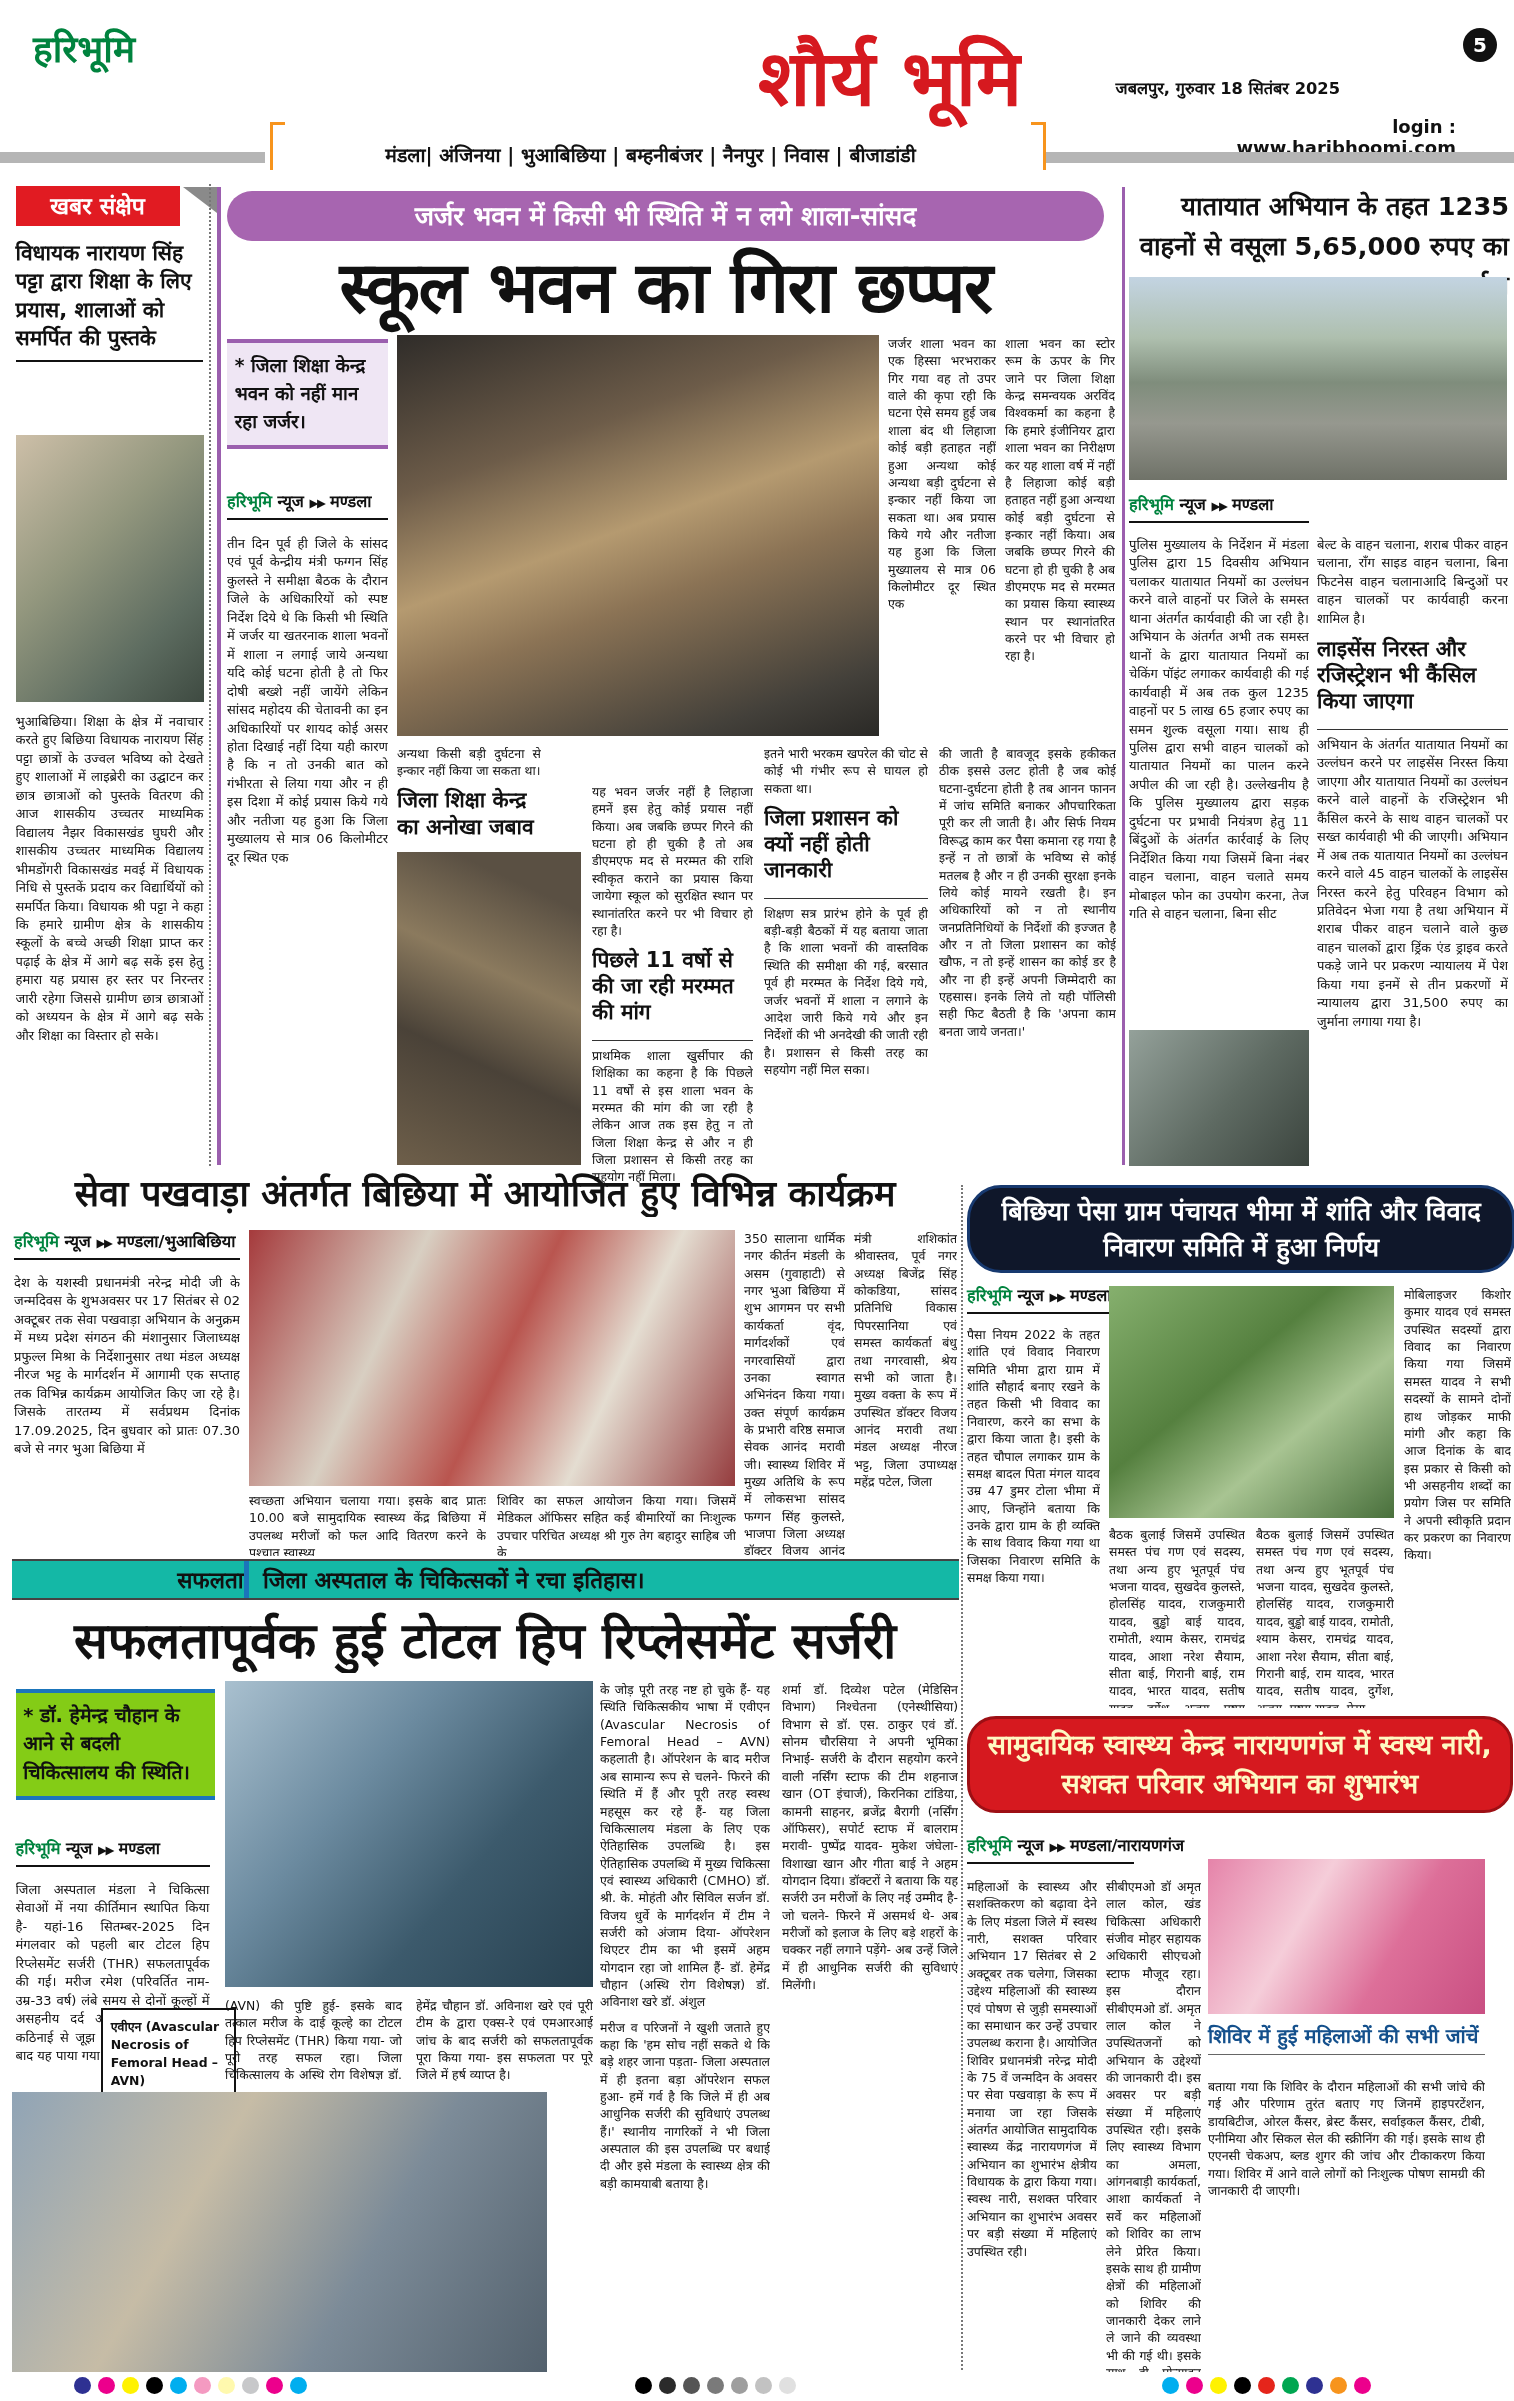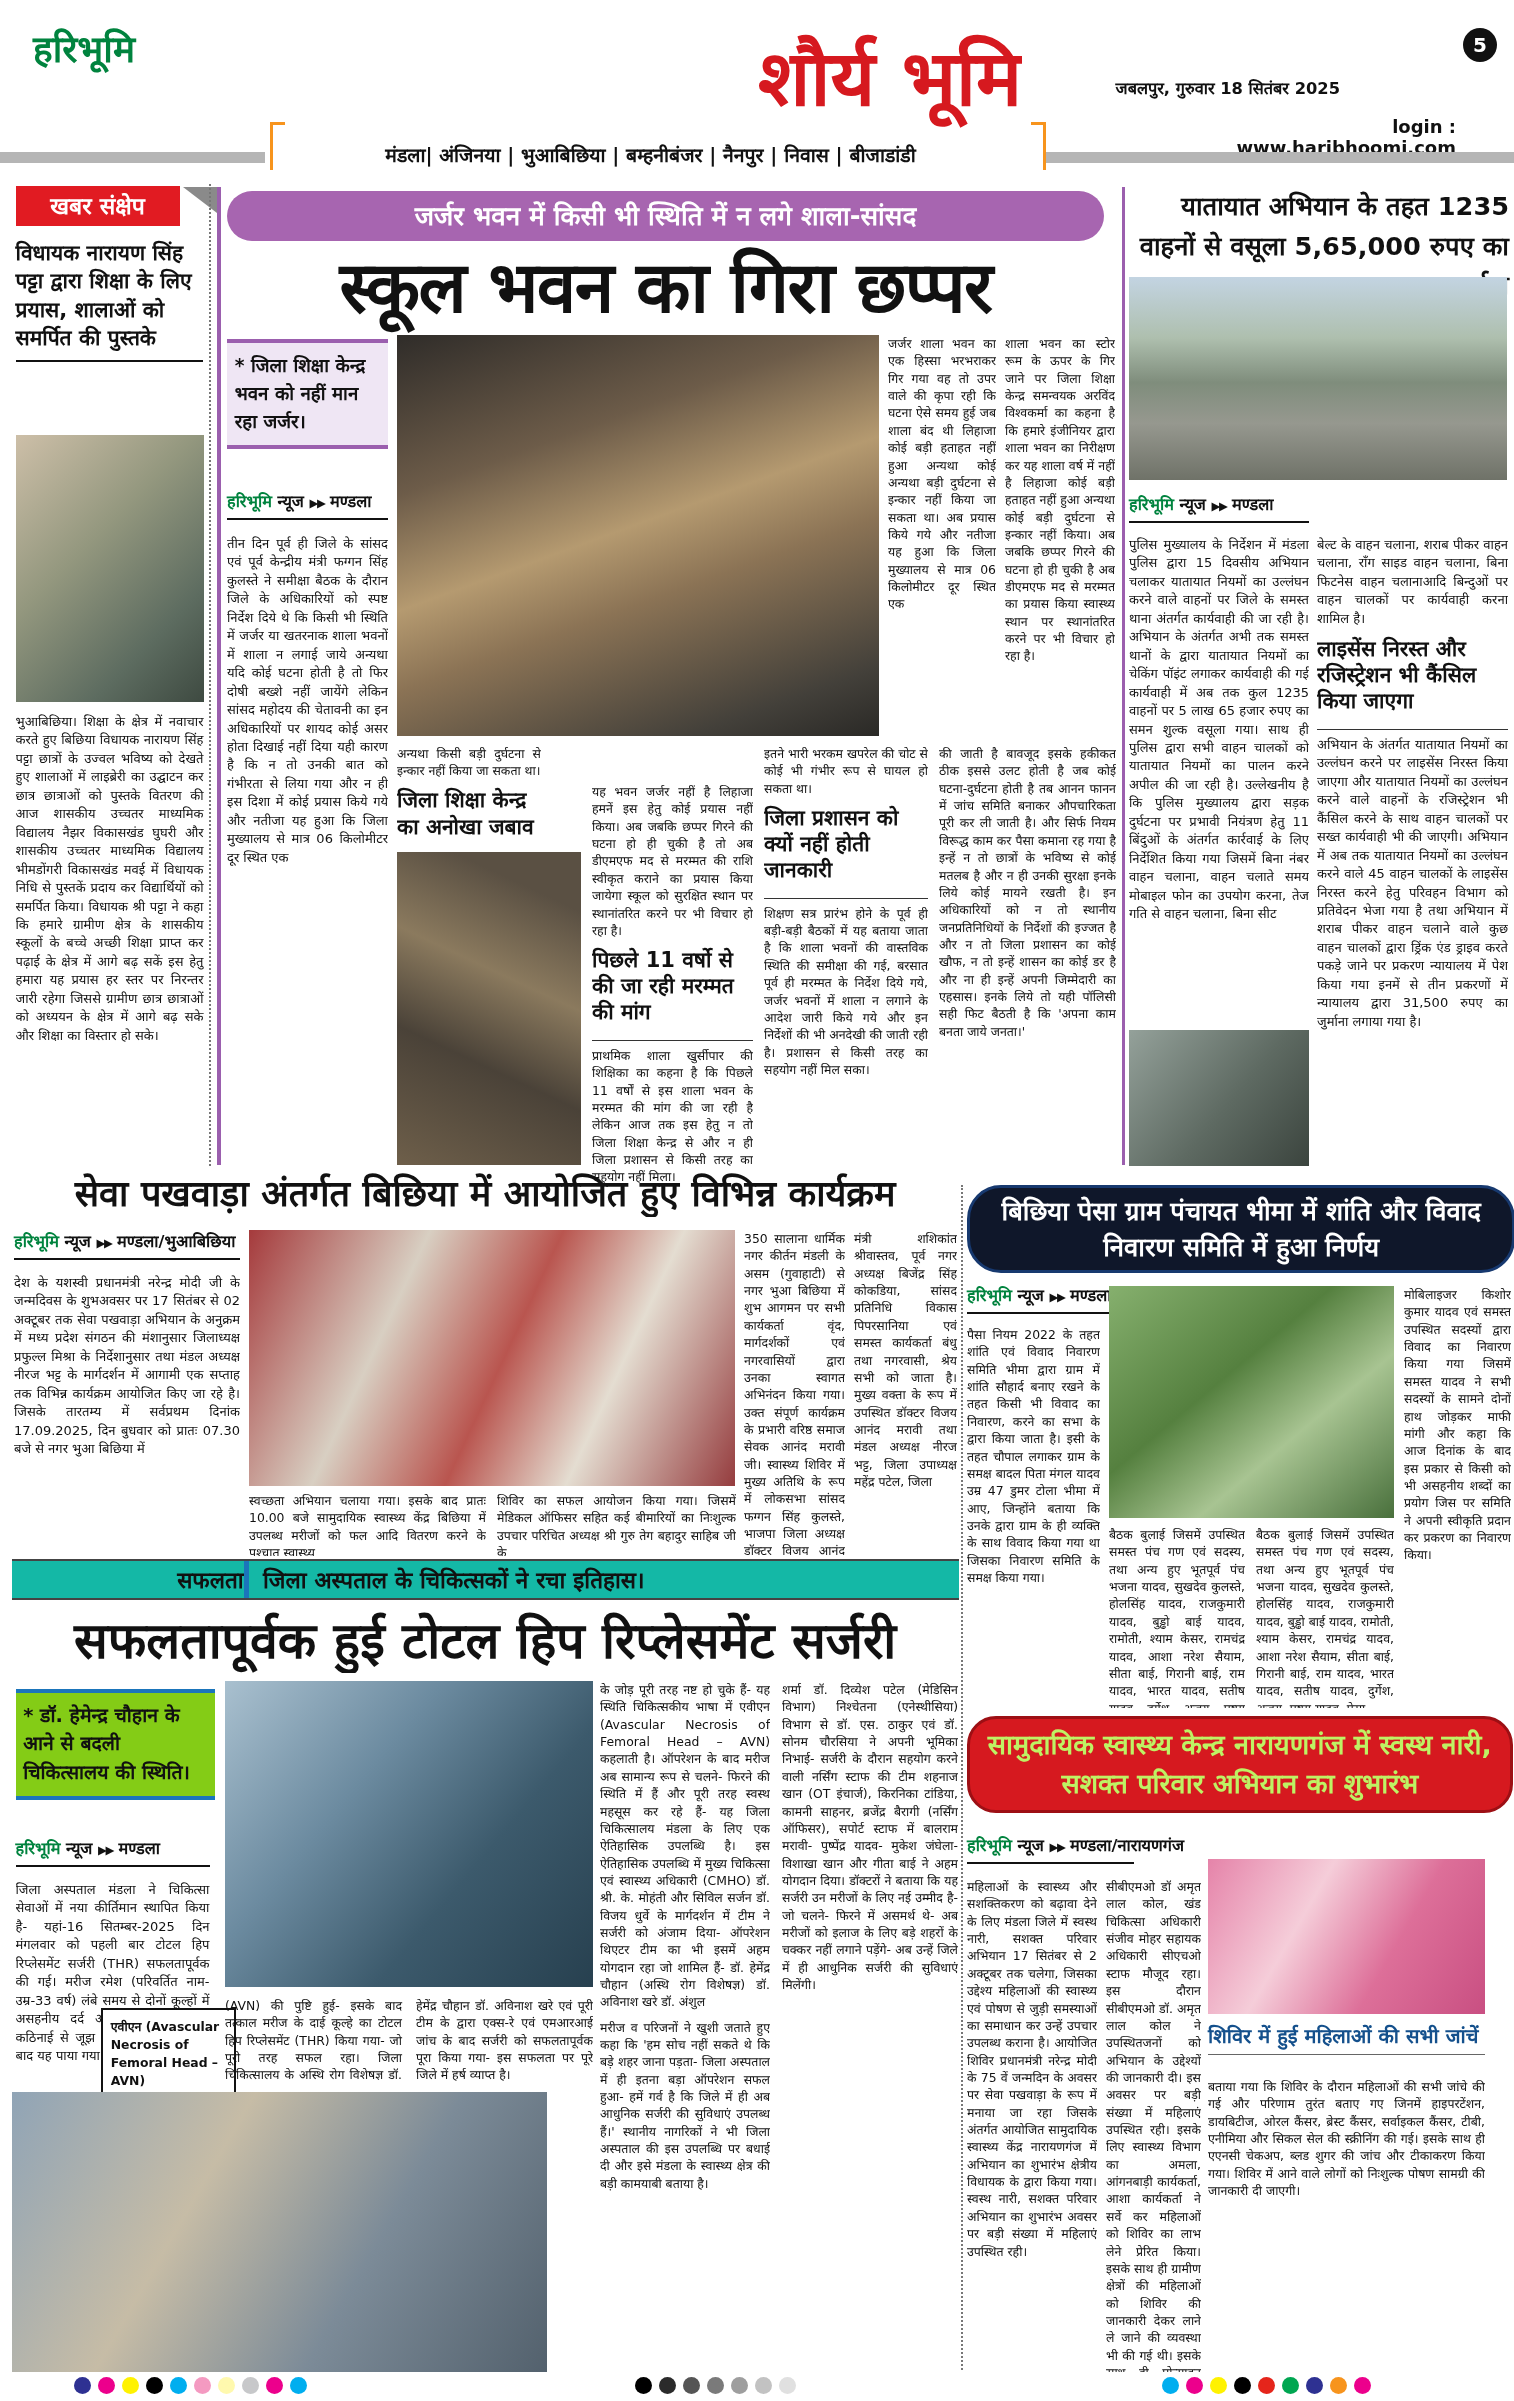--- a/index.html
+++ b/index.html
@@ -40,21 +40,21 @@
             font-size:19.4px;font-weight:700;line-height:1.45;padding:9.3px 7.7px;}
   .byline{border-bottom:2.3px solid #111;padding-bottom:6.2px;font-size:16.3px;font-weight:700;white-space:nowrap;}
   .byline .b-brand{color:#00833e;}
   .byline .b-arr{color:#111;font-size:11.6px;letter-spacing:-1.5px;}
   .subhead{font-size:21px;font-weight:700;line-height:1.25;border-bottom:1.5px solid #333;
            padding-bottom:14px;margin:7.7px 0 6.2px 0;}
   
   .sechead{font-size:36px;font-weight:700;text-align:center;white-space:nowrap;}
   .bluebox{background:#0f172a;border:3.1px solid #17396f;border-radius:34px;color:#fff;
            font-size:25.6px;font-weight:700;text-align:center;line-height:1.42;padding:4.6px 7.7px;}
-  .redbox{background:#d6191f;border:3.9px solid #9d0f14;border-radius:29px;color:#bef264;
+  .redbox{background:#d6191f;border:3.9px solid #9d0f14;border-radius:29px;color:#fef9c3;
           font-size:27px;font-weight:700;text-align:center;line-height:1.45;padding:6.2px 9.3px;}
   .labelbar{background:#14b8a6;border-top:2.3px solid #444;border-bottom:2.3px solid #444;}
   .labelbar .cell1{font-size:22.5px;font-weight:700;}
   .labelbar .vblue{background:#1b75bb;width:5.4px;}
   .labelbar .cell2{font-size:22.5px;font-weight:700;}
   .bighead2{font-size:50px;font-weight:700;text-align:center;white-space:nowrap;}
   .avnbox{border:2.3px solid #111;background:#fff;font-size:12.4px;font-weight:700;
           line-height:1.45;padding:7.7px;}
   .bluesub{color:#14508c;font-size:20px;font-weight:700;line-height:1.3;border-bottom:1.5px solid #666;padding-bottom:4.6px;}
   .dotrow{display:flex;gap:7px;align-items:center;}

